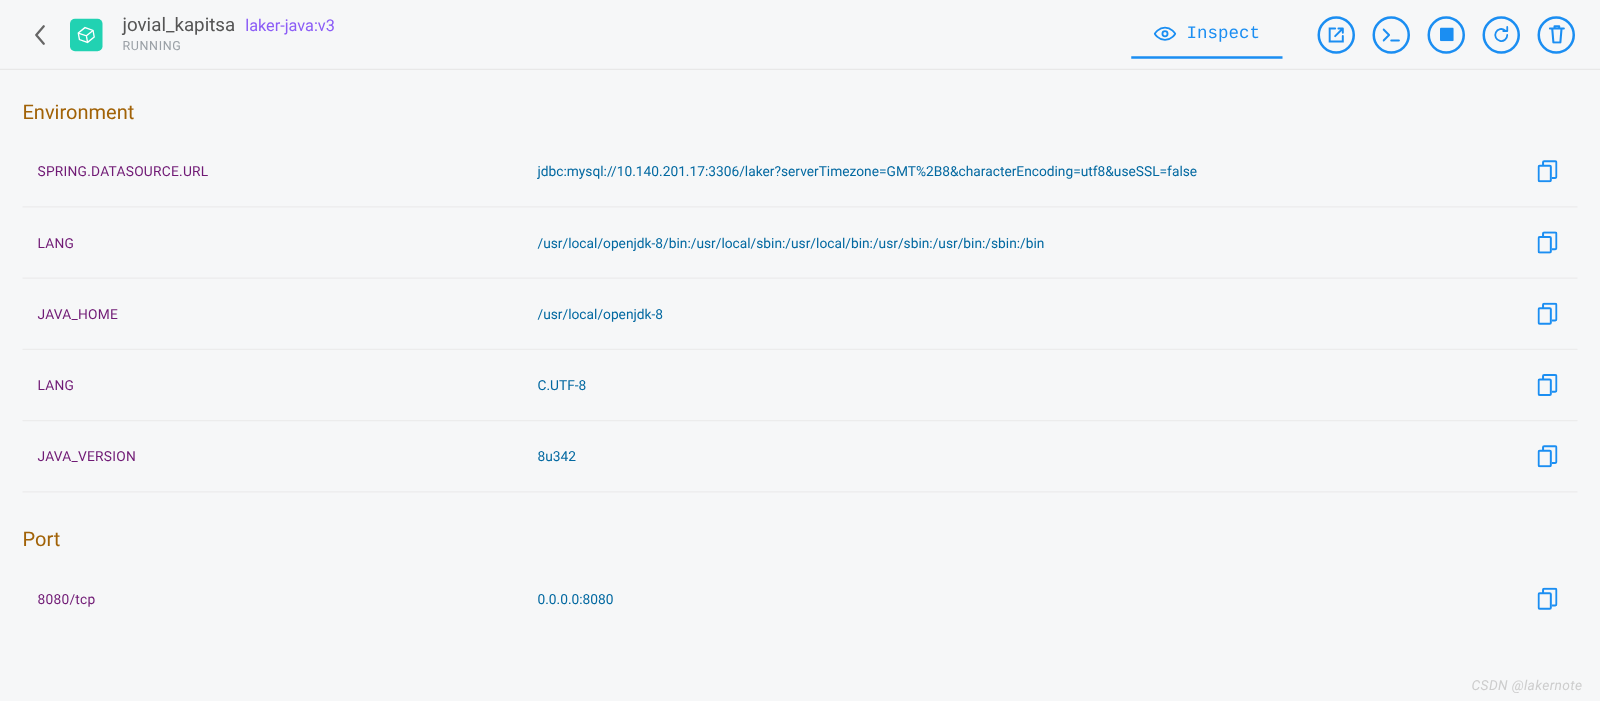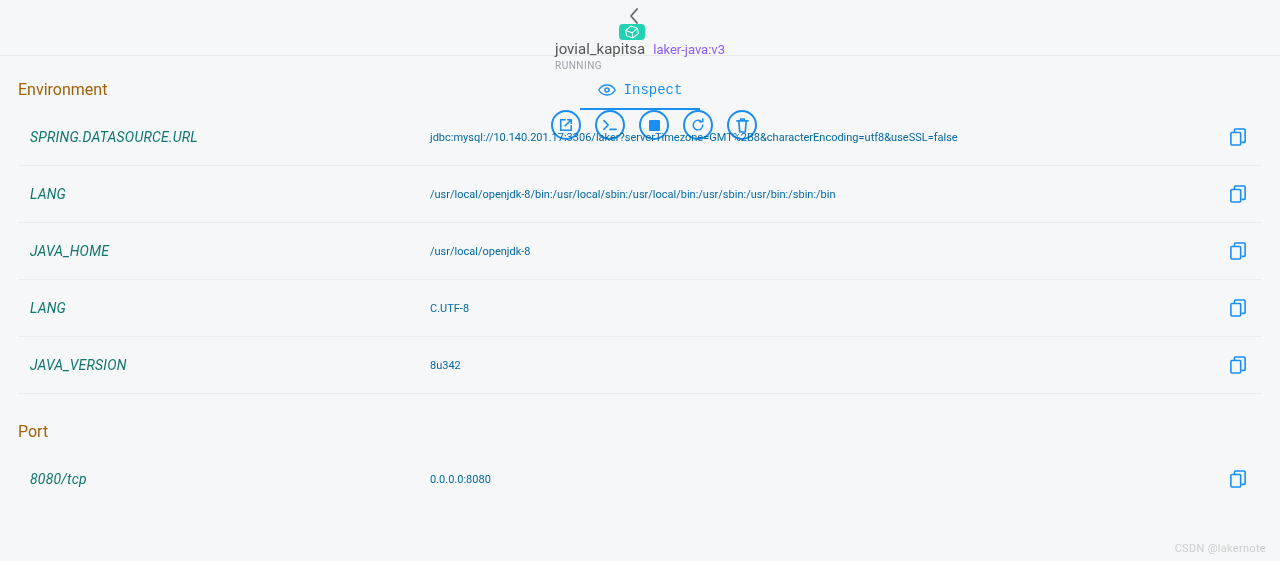--- a/index.html
+++ b/index.html
@@ -11,21 +11,20 @@
       height: 561px;
       overflow: hidden;
       position: relative;
     }
     .header {
       display: flex;
       align-items: center;
       padding: 8px 20px;
       height: 56px;
       border-bottom: 1px solid #e8e8e8;
-      flex-direction: column;
     }
     .back-btn {
       width: 24px;
       height: 24px;
       display: flex;
       align-items: center;
       justify-content: center;
       cursor: pointer;
       color: #666;
       margin-right: 12px;
@@ -82,24 +81,23 @@
     }
     .kv-row {
       display: flex;
       align-items: center;
       border-bottom: 1px solid #ececec;
       padding: 16px 12px;
       min-height: 55px;
     }
     .kv-key {
       width: 400px;
-      color: #0f766e;
-      font-size: 14px;
+      color: #701a75;
+      font-size: 11px;
       letter-spacing: 0.2px;
-      font-style: italic;
     }
     .kv-value {
       flex: 1;
       color: #0369a1;
       font-size: 11px;
       word-break: break-all;
     }
     .copy-btn {
       width: 24px;
       height: 24px;
@@ -112,20 +110,21 @@
     }
     .section-gap { height: 28px; }
     .watermark {
       position: absolute;
       bottom: 6px;
       right: 14px;
       font-size: 11px;
       color: #c9c9c9;
       opacity: 0.9;
       letter-spacing: 0.3px;
+      font-style: italic;
     }
   </style>
 </head>
 <body>
 
 <div class="header">
   <div class="back-btn">
     <svg width="10" height="16" viewBox="0 0 10 16" fill="none">
         <path d="M8 1L2 8l6 7" stroke="currentColor" stroke-width="1.8" stroke-linecap="round" stroke-linejoin="round"></path>
       </svg>

